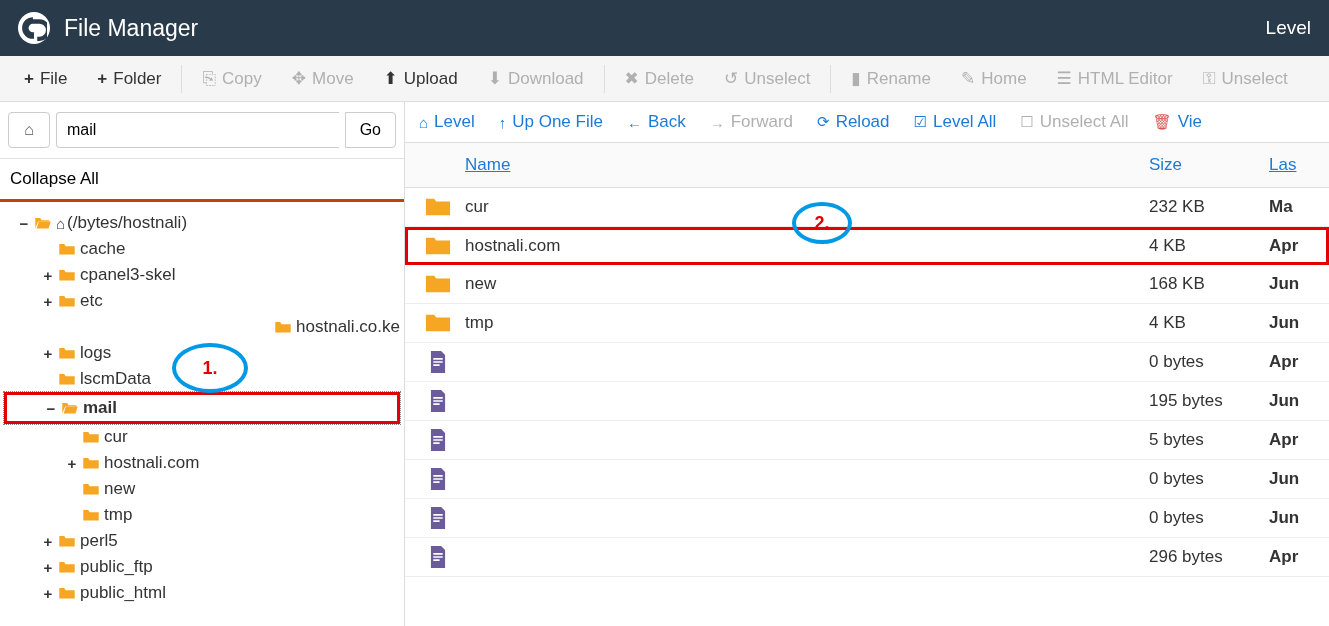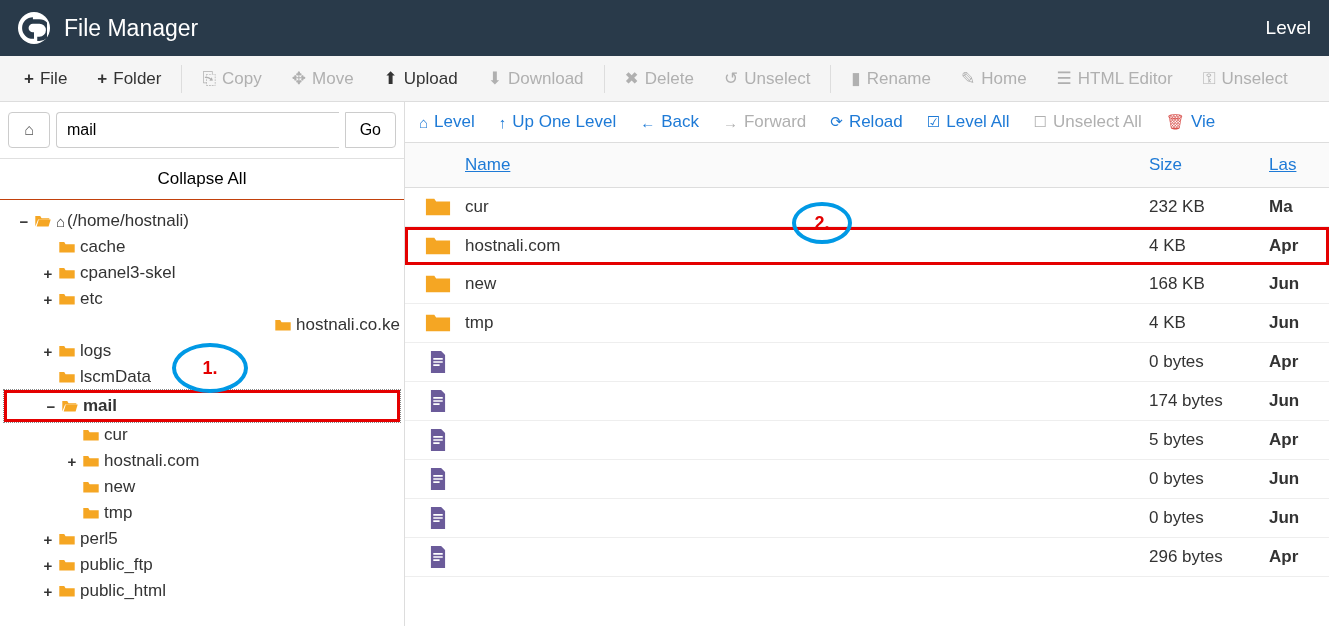--- a/index.html
+++ b/index.html
@@ -22,21 +22,21 @@
 
 
 .main { display: flex; height: calc(626px - 56px - 46px); }
 
 
 .sidebar { width: 405px; border-right: 1px solid #ddd; display: flex; flex-direction: column; }
 .side-top { display: flex; padding: 10px 8px; gap: 6px; align-items: center; border-bottom: 1px solid #e0e0e0; }
 .home-btn { width: 42px; height: 36px; border: 1px solid #ccc; border-radius: 4px; display: flex; align-items: center; justify-content: center; font-size: 16px; color: #555; cursor: pointer; }
 .path-input { flex: 1; height: 36px; border: 1px solid #ccc; border-right: none; border-radius: 4px 0 0 4px; padding: 0 10px; font-size: 16px; }
 .go-btn { height: 36px; padding: 0 14px; border: 1px solid #ccc; border-radius: 0 4px 4px 0; background: #fff; font-size: 16px; cursor: pointer; }
-.collapse-all { text-align: center; padding: 10px; font-size: 17px; border-bottom: 1px solid #c2410c; cursor: pointer; }
+.collapse-all { padding: 10px; font-size: 17px; border-bottom: 3px solid #c2410c; cursor: pointer; }
 .tree { padding: 8px 4px; overflow-y: auto; flex: 1; }
 .tree-item { display: flex; align-items: center; padding: 3px 0; font-size: 17px; cursor: pointer; white-space: nowrap; }
 .tree-toggle { width: 16px; text-align: center; font-weight: bold; color: #333; font-size: 15px; }
 .tree-folder-icon { width: 18px; height: 14px; margin: 0 4px 0 2px; }
 .tree-home-icon { font-size: 15px; color: #333; margin-right: 2px; }
 .tree-label { color: #333; }
 .tree-item.selected { outline: 1px dotted #888; }
 .tree-item.selected .tree-label { font-weight: bold; }
 .tree-item.highlighted { border: 3px solid #e40000; }
 
@@ -151,21 +151,21 @@
     </div>
     <div class="collapse-all">Collapse All</div>
     <div class="tree" id="tree">
         <div class="tree-item" style="padding-left: 12px;">
           <span class="tree-toggle">−</span>
           <svg class="tree-folder-icon" viewBox="0 0 24 20">
             <path class="folder-svg-open" d="M1 3h7l2 3h11v2H5l-4 10V3z"></path>
             <path class="folder-svg-open" d="M3 18L6 8h17l-3 10H3z" fill="#f7b84a"></path>
           </svg>
           <span class="tree-home-icon">⌂</span>
-          <span class="tree-label">(/home/hostnali)</span>
+          <span class="tree-label">(/bytes/hostnali)</span>
         </div>
         <div class="tree-item" style="padding-left: 36px;">
           <span class="tree-toggle"></span>
           <svg class="tree-folder-icon" viewBox="0 0 24 20">
             <path class="folder-svg" d="M1 3h7l2 3h13v12H1V3z"></path>
           </svg>
           <span class="tree-label">cache</span>
         </div>
         <div class="tree-item" style="padding-left: 36px;">
           <span class="tree-toggle">+</span>
@@ -263,21 +263,21 @@
   </div>
 
   <div class="content">
     <div class="content-toolbar">
       <div class="ct-btn">
           <span class="ct-icon">⌂</span>
           <span>Level</span>
         </div>
       <div class="ct-btn">
           <span class="ct-icon">↑</span>
-          <span>Up One Level</span>
+          <span>Up One File</span>
         </div>
       <div class="ct-btn">
           <span class="ct-icon">←</span>
           <span>Back</span>
         </div>
       <div class="ct-btn disabled">
           <span class="ct-icon">→</span>
           <span>Forward</span>
         </div>
       <div class="ct-btn">
@@ -344,21 +344,21 @@
           <div class="row-name"></div>
           <div class="row-size">0 bytes</div>
           <div class="row-last">Apr</div>
         </div>
         <div class="table-row">
           <svg class="row-icon" viewBox="0 0 24 28">
             <path class="file-svg" d="M3 0h13l5 5v23H3V0z"></path>
             <path fill="#fff" d="M6 9h12v2H6zm0 4h12v2H6zm0 4h8v2H6z"></path>
           </svg>
           <div class="row-name"></div>
-          <div class="row-size">174 bytes</div>
+          <div class="row-size">195 bytes</div>
           <div class="row-last">Jun</div>
         </div>
         <div class="table-row">
           <svg class="row-icon" viewBox="0 0 24 28">
             <path class="file-svg" d="M3 0h13l5 5v23H3V0z"></path>
             <path fill="#fff" d="M6 9h12v2H6zm0 4h12v2H6zm0 4h8v2H6z"></path>
           </svg>
           <div class="row-name"></div>
           <div class="row-size">5 bytes</div>
           <div class="row-last">Apr</div>

